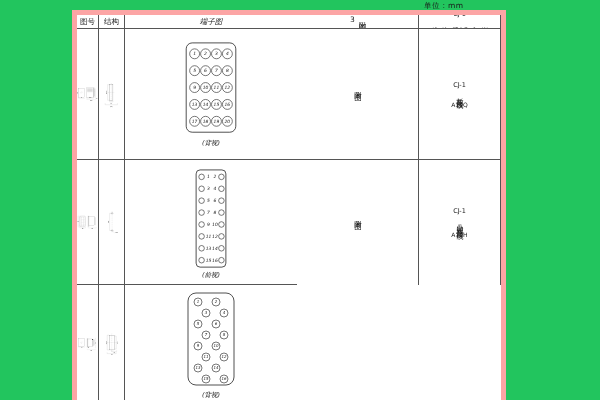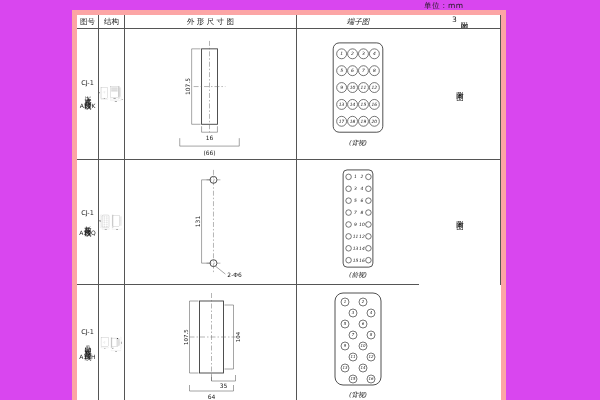--- a/index.html
+++ b/index.html
@@ -1,18 +1,18 @@
 <!DOCTYPE html>
 <html><head>
 <meta charset="utf-8">
 <style>
   * { margin:0; padding:0; box-sizing:border-box; }
   html,body { width:600px; height:400px; }
   body { background:#ffffff; font-family:"DejaVu Sans", sans-serif; color:#1a1a1a; }
-  .page { position:relative; width:600px; height:400px; background:#d946ef; overflow:hidden; }
+  .page { position:relative; width:600px; height:400px; background:#22c55e; overflow:hidden; }
   .unit-label { position:absolute; left:424px; top:1px; font-size:7.5px; letter-spacing:0.5px; }
   .doc-table { position:absolute; left:72px; top:10px; display:grid;
                grid-template-columns:22px 26px 172px 122px 82px;
                grid-template-rows:14px 131px 125px 118px;
                border:5px solid #fca5a5; background:#ffffff; }
   .cell { border-right:1px solid #555; border-bottom:1px solid #555;
           display:flex; align-items:center; justify-content:center; overflow:hidden; }
   .cell.last-col { border-right:none;font-style:italic; }
   .cell.last-row { border-bottom:none; }
   .hcell { font-size:7.5px; white-space:nowrap; }
@@ -38,21 +38,20 @@
 <body>
 
 <div class="page">
 
   <div class="unit-label">单位：mm</div>
 
   <div class="doc-table">
 
     <div class="cell hcell">图号</div>
     <div class="cell hcell">结构</div>
-    <div class="cell hcell">外 形 尺 寸 图</div>
     <div class="cell hcell last-col">端子图</div>
 
     <div class="cell">
       <span class="vtext">附图3</span>
     </div>
     <div class="cell struct">
       <span class="model">CJ-1</span>
       <span class="vdesc">嵌入式后接线</span>
       <span class="code">A11K</span>
     </div>

